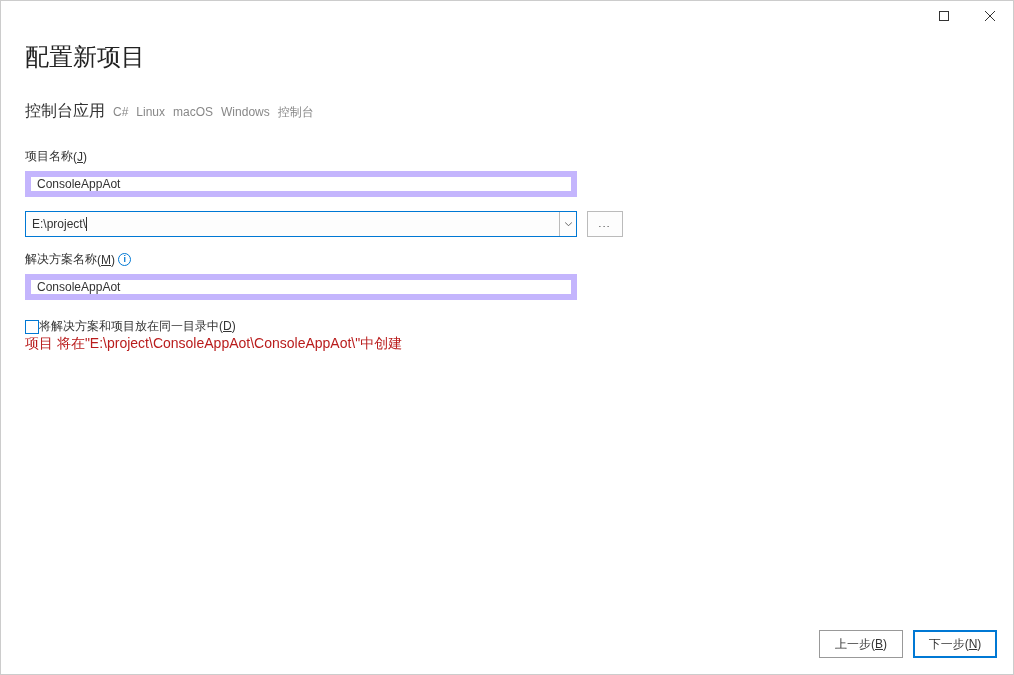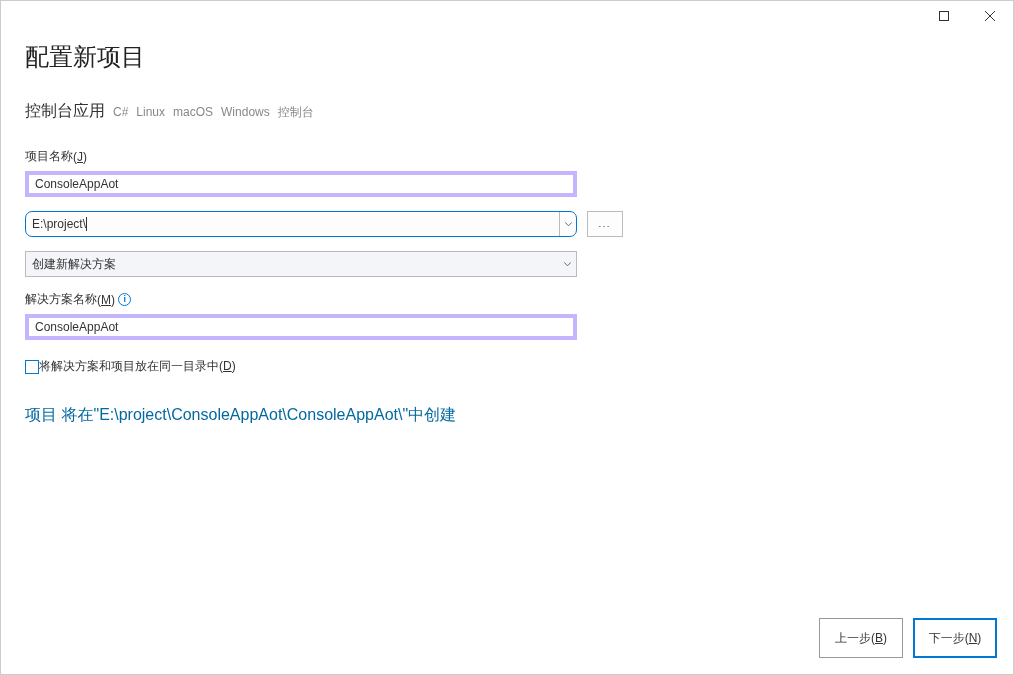--- a/index.html
+++ b/index.html
@@ -60,40 +60,40 @@
       font-size: 12px;
       color: #333;
       margin-bottom: 6px;
       display: flex;
       align-items: center;
     }
     .shortcut { text-decoration: underline; }
     .input {
       width: 552px;
       height: 26px;
-      border: 4px solid #c4b5fd;
+      border: 6px solid #c4b5fd;
       padding: 2px 6px;
       font-family: inherit;
       font-size: 12px;
       background: #fff;
       display: flex;
       align-items: center;
       color: #333;
     }
     .block { margin-bottom: 14px; }
     .row { display: flex; align-items: stretch; }
     .combo {
       width: 552px;
       height: 26px;
       border: 1px solid #a0a0a0;
       background: #fdfdfd;
       display: flex;
       align-items: stretch;
     }
-    .combo.focused { border-color: #0078d4; border-radius: 7px; }
+    .combo.focused { border-color: #0078d4; }
     .combo.grayish { background: #f3f5f8; border-color:#bbb; }
     .combo .text {
       flex: 1;
       padding: 0 6px;
       display: flex;
       align-items: center;
       color: #333;
     }
     .combo .arrow {
       width: 17px;
@@ -137,33 +137,32 @@
     }
     .checkbox {
       width: 14px;
       height: 14px;
       border: 1.5px solid #0078d4;
       background: #fff;
       cursor: pointer;
     }
     .check-label { font-size: 12px; color: #333; }
     .note {
-      margin-top: 30px;
-      font-size: 16px;
-      color: #0369a1;
+      font-size: 14px;
+      color: #b91c1c;
     }
     .footer {
       position: absolute;
       bottom: 16px;
       right: 16px;
       display: flex;
       gap: 10px;
     }
     .footer .fbtn {
-      height: 40px;
+      height: 28px;
       width: 84px;
       border: 1px solid #999;
       background: #fff;
       display: flex;
       align-items: center;
       justify-content: center;
       font-size: 12px;
       cursor: pointer;
     }
     .footer .fbtn.primary {
@@ -228,28 +227,20 @@
           <svg viewBox="0 0 8 4">
               <path d="M0 0 L4 4 L8 0" fill="none" stroke="#555" stroke-width="1"></path>
             </svg>
         </div>
       </div>
       <div class="browse">...</div>
     </div>
   </div>
 
   <div class="block">
-    <div class="combo grayish">
-      <div class="text">创建新解决方案</div>
-      <div class="arrow" style="border-left:none">
-        <svg viewBox="0 0 8 4">
-            <path d="M0 0 L4 4 L8 0" fill="none" stroke="#555" stroke-width="1"></path>
-          </svg>
-      </div>
-    </div>
   </div>
 
   <div class="block">
     <div class="field-label">
       <span>解决方案名称</span><span>(<span class="shortcut">M</span>)</span>&nbsp;<span class="info-icon">i</span>
     </div>
     <div class="input">
       <span>ConsoleAppAot</span>
     </div>
   </div>

